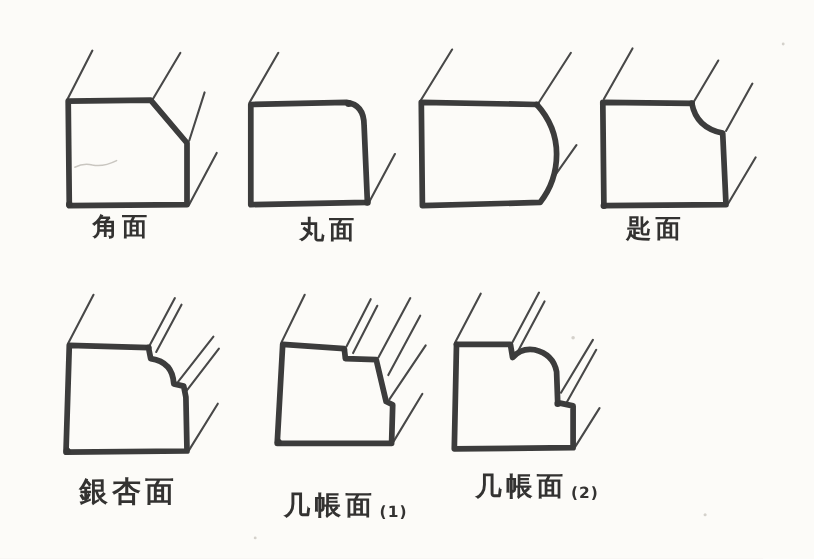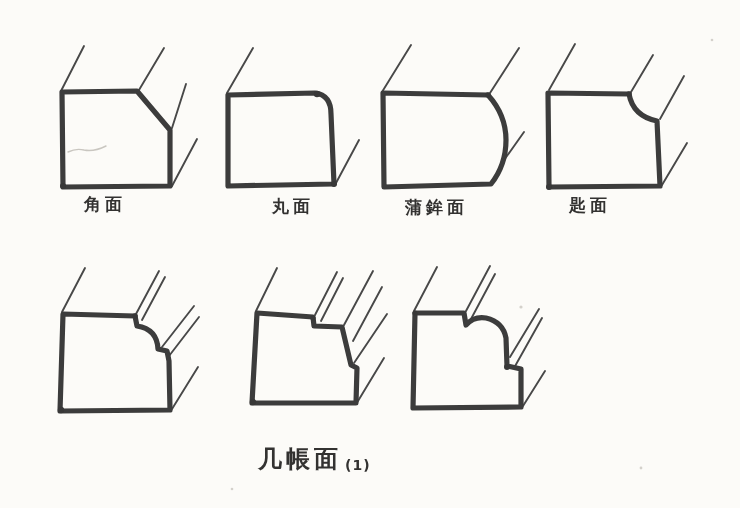--- a/index.html
+++ b/index.html
@@ -15,21 +15,21 @@
   }
   .paper svg{position:absolute;left:0;top:0;}
   .ol{fill:none;stroke:#3c3c3c;stroke-width:5.2;stroke-linejoin:round;stroke-linecap:round;}
   .pl{fill:none;stroke:#484848;stroke-width:1.9;stroke-linecap:round;}
   .blob{fill:#383838;}
   .smudge{fill:none;stroke:#c9c6c0;stroke-width:1.4;stroke-linecap:round;}
   .speck{fill:#d4d1cb;}
   .lbl{
     position:absolute;
     color:#333231;
-    font-size:17px;
+    font-size:23px;
     letter-spacing:4px;
     font-weight:bold;
     white-space:nowrap;
     line-height:1;
   }
   .lbl .suffix{
     font-size:14px;
     letter-spacing:1px;
     vertical-align:-3px;
     margin-left:3px;
@@ -100,27 +100,30 @@
   </svg>
 
   <div class="lbl" style="left:84px;top:196px;">
     <span>角面</span>
   </div>
 
   <div class="lbl" style="left:248px;top:198px;margin-left:24px;">
     <span>丸面</span>
   </div>
 
-  <div class="lbl" style="left:405px;top:199px;">
-    <span>蒲鉾面</span>
-  </div>
 
   <div class="lbl" style="left:569px;top:197px;text-align:right;">
     <span>匙面</span>
   </div>
 
+  <div class="lbl lbl-big" style="left:72px;top:434px;">
+    <span>銀杏面</span>
+  </div>
 
   <div class="lbl" style="left:258px;top:447px;font-size:24px;">
     <span>几帳面</span><span class="suffix">(1)</span>
   </div>
 
+  <div class="lbl" style="left:432px;top:430px;font-size:24px;">
+    <span>几帳面</span><span class="suffix">(2)</span>
+  </div>
 
 </div>
 
 </body></html>

